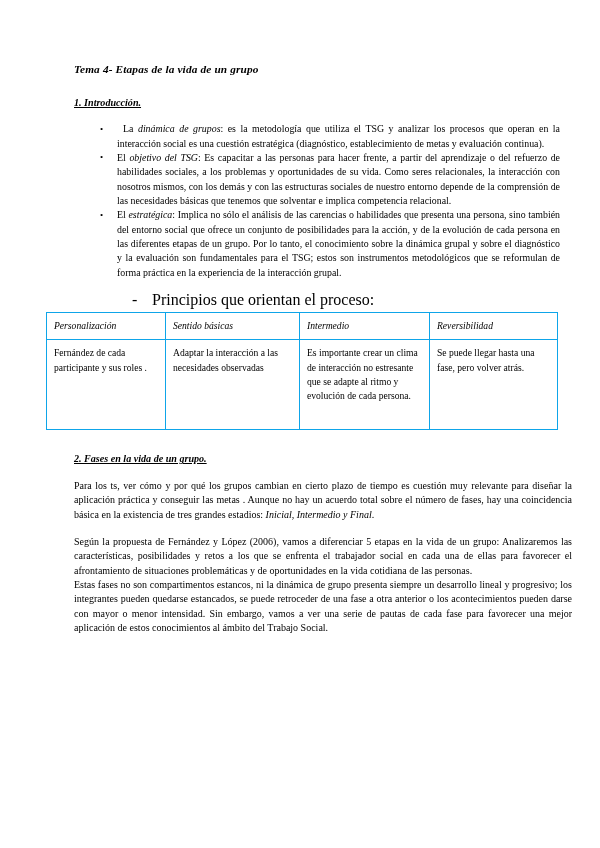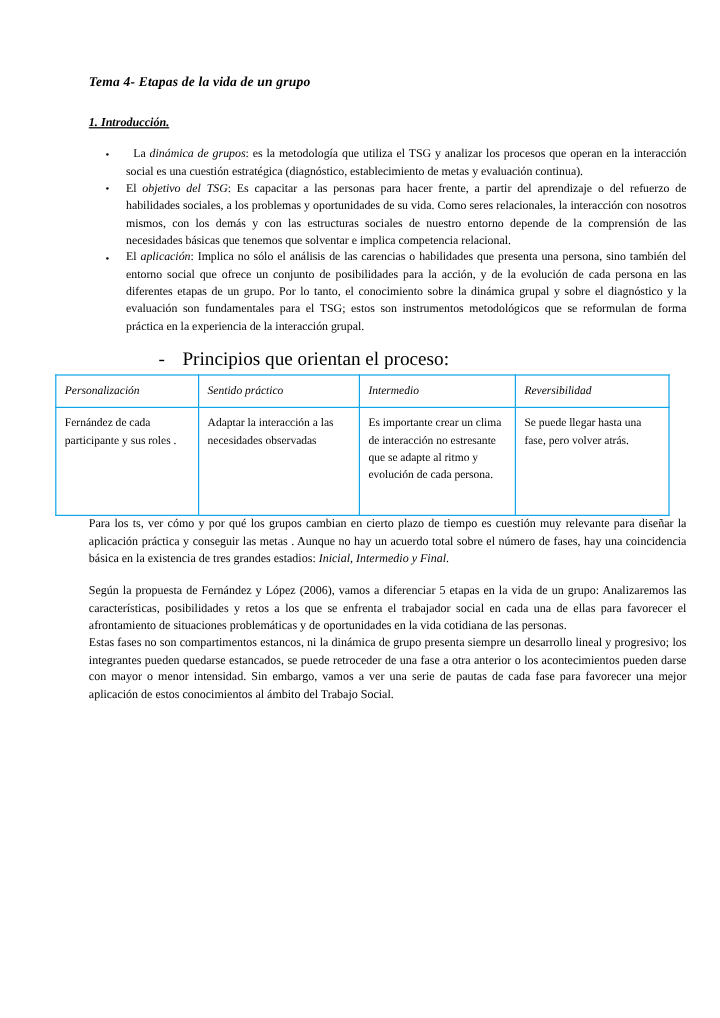--- a/index.html
+++ b/index.html
@@ -39,21 +39,21 @@
     line-height: 1.35;
     text-decoration: underline;
   }
 
   .section-heading.spaced-top {
     margin-top: 22px;
   }
 
   ul.bullets {
     list-style: none;
-    margin: 0;
+    margin: 12px;
     padding: 0;
   }
   ul.bullets > li {
     position: relative;
     padding-left: 31px;
     margin: 0 0 0 0;
     font-size: 9.9px;
     line-height: 14.35px;
     text-align: justify;
   }
@@ -135,50 +135,51 @@
   <h2 class="section-heading">1. Introducción.</h2>
 
   <ul class="bullets">
     <li>
       <span class="lead-indent"></span><span>La </span><span class="it">dinámica de grupos</span><span>: es la metodología que utiliza el TSG y analizar los procesos que operan en la interacción social es una cuestión estratégica (diagnóstico, establecimiento de metas y evaluación continua).</span>
     </li>
     <li>
       <span>El </span><span class="it">objetivo del TSG</span><span>: Es capacitar a las personas para hacer frente, a partir del aprendizaje o del refuerzo de habilidades sociales, a los problemas y oportunidades de su vida. Como seres relacionales, la interacción con nosotros mismos, con los demás y con las estructuras sociales de nuestro entorno depende de la comprensión de las necesidades básicas que tenemos que solventar e implica competencia relacional.</span>
     </li>
     <li>
-      <span>El </span><span class="it">aplicación</span><span>: Implica no sólo el análisis de las carencias o habilidades que presenta una persona, sino también del entorno social que ofrece un conjunto de posibilidades para la acción, y de la evolución de cada persona en las diferentes etapas de un grupo.</span>
+      <span>El </span><span class="it">estratégica</span><span>: Implica no sólo el análisis de las carencias o habilidades que presenta una persona, sino también del entorno social que ofrece un conjunto de posibilidades para la acción, y de la evolución de cada persona en las diferentes etapas de un grupo.</span>
       <span class="para-inline">Por lo tanto, el conocimiento sobre la dinámica grupal y sobre el diagnóstico y la evaluación son fundamentales para el TSG; estos son instrumentos metodológicos que se reformulan de forma práctica en la experiencia de la interacción grupal.</span>
     </li>
   </ul>
 
   <div class="dash-item">Principios que orientan el proceso:</div>
 
   <table class="principios">
     <colgroup>
       <col class="c1">
         <col class="c2">
         <col class="c3">
         <col class="c4">
     </colgroup>
     <tbody>
       <tr class="head-row">
         <td>Personalización</td>
-        <td>Sentido práctico</td>
+        <td>Sentido básicas</td>
         <td>Intermedio</td>
         <td>Reversibilidad</td>
       </tr>
       <tr class="body-row">
         <td>Fernández de cada participante y sus roles .</td>
         <td>Adaptar la interacción a las necesidades observadas</td>
         <td>Es importante crear un clima de interacción no estresante que se adapte al ritmo y evolución de cada persona.</td>
         <td>Se puede llegar hasta una fase, pero volver atrás.</td>
       </tr>
     </tbody>
   </table>
 
+  <h2 class="section-heading spaced-top">2. Fases en la vida de un grupo.</h2>
 
   <p class="body-para"><span>Para los ts, ver cómo y por qué los grupos cambian en cierto plazo de tiempo es cuestión muy relevante para diseñar la aplicación práctica y conseguir las metas . Aunque no hay un acuerdo total sobre el número de fases, hay una coincidencia básica en la existencia de tres grandes estadios: </span><span class="it">Inicial, Intermedio y Final</span><span>.</span></p>
 
   <p class="body-para tight">Según la propuesta de Fernández y López (2006), vamos a diferenciar 5 etapas en la vida de un grupo: Analizaremos las características, posibilidades y retos a los que se enfrenta el trabajador social en cada una de ellas para favorecer el afrontamiento de situaciones problemáticas y de oportunidades en la vida cotidiana de las personas.</p>
 
   <p class="body-para tight">Estas fases no son compartimentos estancos, ni la dinámica de grupo presenta siempre un desarrollo lineal y progresivo; los integrantes pueden quedarse estancados, se puede retroceder de una fase a otra anterior o los acontecimientos pueden darse con mayor o menor intensidad. Sin embargo, vamos a ver una serie de pautas de cada fase para favorecer una mejor aplicación de estos conocimientos al ámbito del Trabajo Social.</p>
 
 </div>
 
 </body></html>

